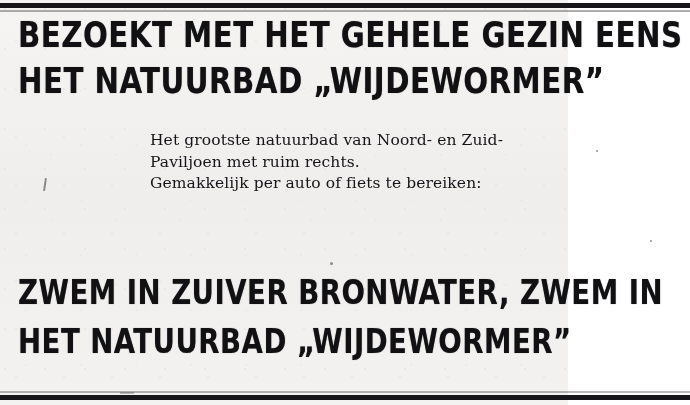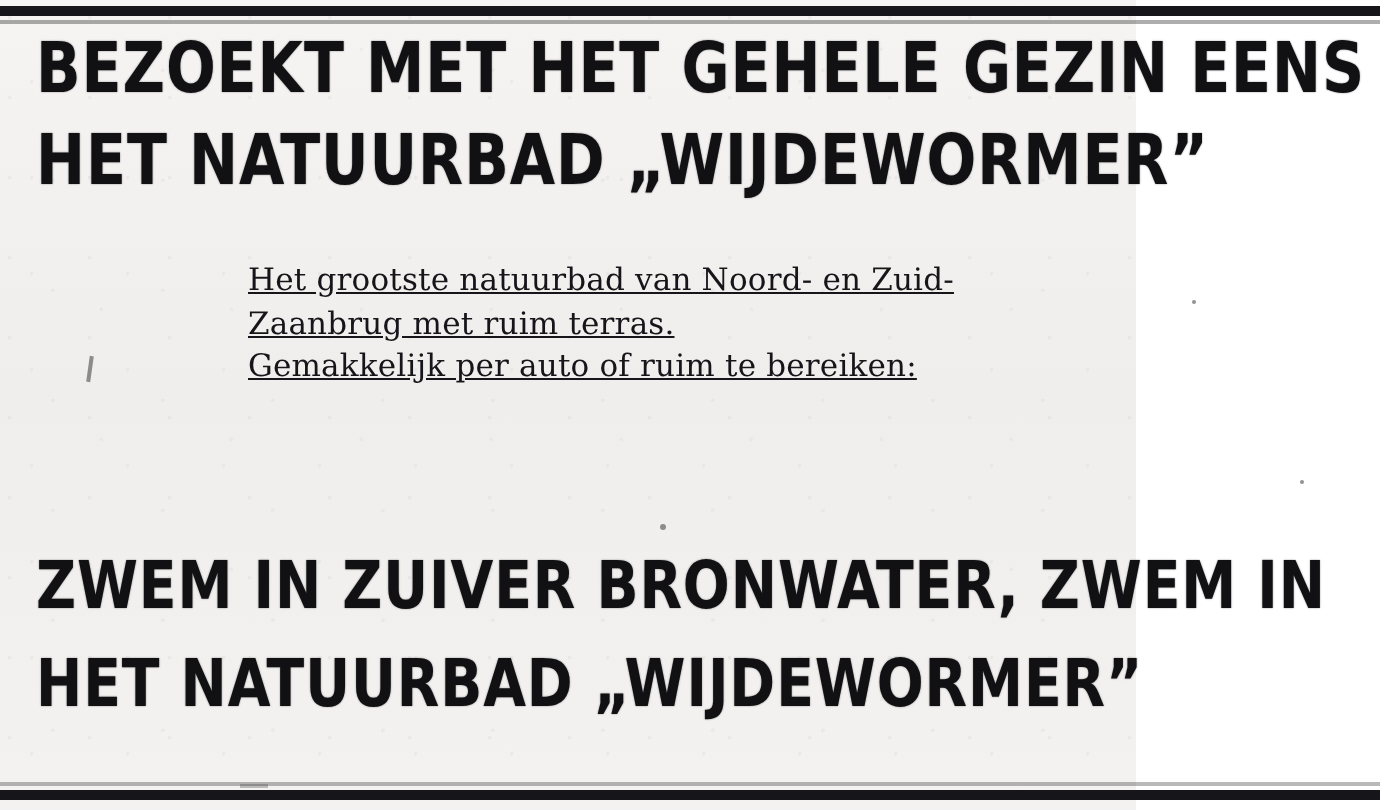--- a/index.html
+++ b/index.html
@@ -56,29 +56,28 @@
     line-height: 1;
     text-shadow: 0 0 1px rgba(0,0,0,0.45);
   }
   .h1a { top: 18px;  font-size: 35px; }
   .h1b { top: 64px;  font-size: 35px; }
   .h2a { top: 276px; font-size: 33px; }
   .h2b { top: 325px; font-size: 33px; }
 
   .body-block {
     position: absolute;
-    left: 124px;
+    left: 150px;
     top: 130px;
     width: 540px;
     color: #15151a;
     font-family: "DejaVu Serif", serif;
     font-size: 15.5px;
     line-height: 21.5px;
     letter-spacing: 0.1px;
-    text-decoration: underline;
   }
   .body-block p {
     margin: 0;
     white-space: nowrap;
   }
 
   
   .speck {
     position: absolute;
     background: #3a3a3e;
@@ -96,22 +95,22 @@
 <div id="ad">
 
   <div class="rule rule-top"></div>
   <div class="rule rule-top2"></div>
 
   <div class="headline h1a">BEZOEKT MET HET GEHELE GEZIN EENS</div>
   <div class="headline h1b">HET NATUURBAD „WIJDEWORMER”</div>
 
   <div class="body-block">
     <p>Het grootste natuurbad van Noord- en Zuid-</p>
-    <p>Zaanbrug met ruim terras.</p>
-    <p>Gemakkelijk per auto of ruim te bereiken:</p>
+    <p>Paviljoen met ruim rechts.</p>
+    <p>Gemakkelijk per auto of fiets te bereiken:</p>
   </div>
 
   <div class="headline h2a">ZWEM IN ZUIVER BRONWATER, ZWEM IN</div>
   <div class="headline h2b">HET NATUURBAD „WIJDEWORMER”</div>
 
   <div class="rule rule-bottom2"></div>
   <div class="rule rule-bottom"></div>
 
   <div class="speck s1"></div>
   <div class="speck s2"></div>

